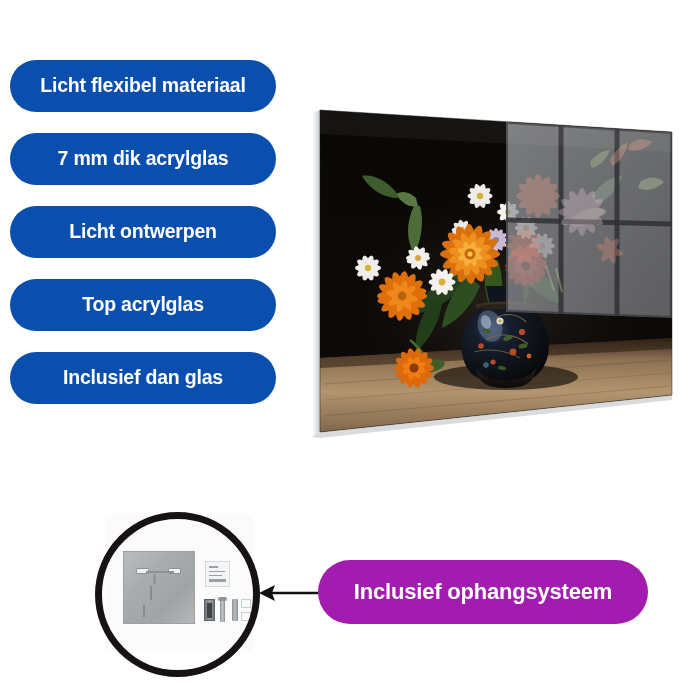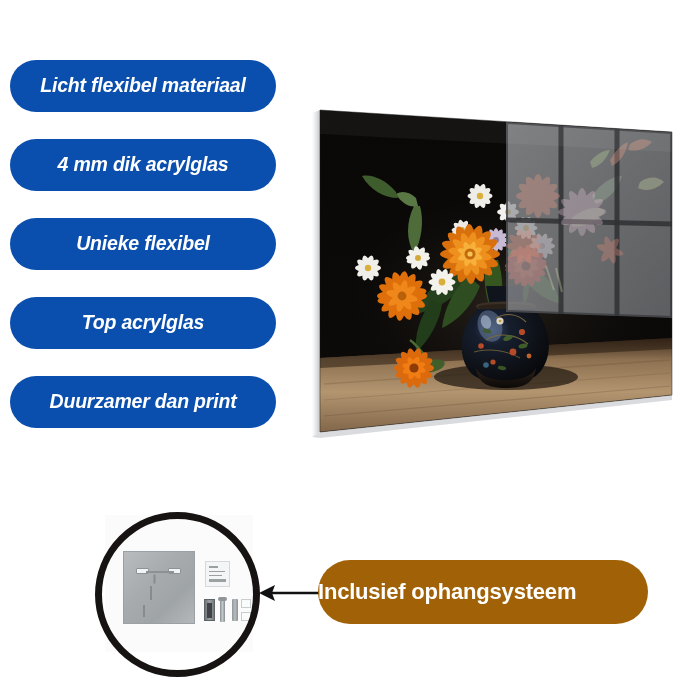--- a/index.html
+++ b/index.html
@@ -23,51 +23,51 @@
   .pill-list {
     position: absolute;
     left: 10px;
     top: 60px;
     width: 266px;
   }
   .pill {
     position: relative;
     width: 266px;
     height: 52px;
-    margin-bottom: 27px;
+    margin-bottom: 21px;
     border-radius: 26px;
     background: #0B4FAE;
     display: flex;
     align-items: center;
     justify-content: center;
     box-sizing: border-box;
     padding: 0 14px;
-    font-style: italic;
   }
   .pill-label {
     color: #ffffff;
     font-size: 19.5px;
     font-weight: bold;
     letter-spacing: -0.2px;
     white-space: nowrap;
     text-align: center;
     line-height: 1;
   }
 
   
   .callout-pill {
     position: absolute;
     left: 318px;
     top: 560px;
     width: 330px;
     height: 64px;
     border-radius: 32px;
-    background: #a16207;
+    background: #a21caf;
     display: flex;
     align-items: center;
+    justify-content: center;
     box-sizing: border-box;
   }
   .callout-pill .pill-label {
     font-size: 22px;
   }
 
   
   .arrow-svg {
     position: absolute;
     left: 255px;
@@ -224,34 +224,34 @@
 
 <div id="stage">
 
   <div class="pill-list">
 
     <div class="pill">
       <span class="pill-label">Licht flexibel materiaal</span>
     </div>
 
     <div class="pill">
-      <span class="pill-label">4 mm dik acrylglas</span>
+      <span class="pill-label">7 mm dik acrylglas</span>
     </div>
 
     <div class="pill">
-      <span class="pill-label">Unieke flexibel</span>
+      <span class="pill-label">Licht ontwerpen</span>
     </div>
 
 
     <div class="pill">
       <span class="pill-label">Top acrylglas</span>
     </div>
 
     <div class="pill">
-      <span class="pill-label">Duurzamer dan print</span>
+      <span class="pill-label">Inclusief dan glas</span>
     </div>
 
   </div>
 
   <div class="panel">
     <svg class="panel-svg" viewBox="0 0 370 345">
       <defs>
 
         <linearGradient id="bg" x1="0" y1="0" x2="0" y2="1">
           <stop offset="0%" stop-color="#090807"></stop>

